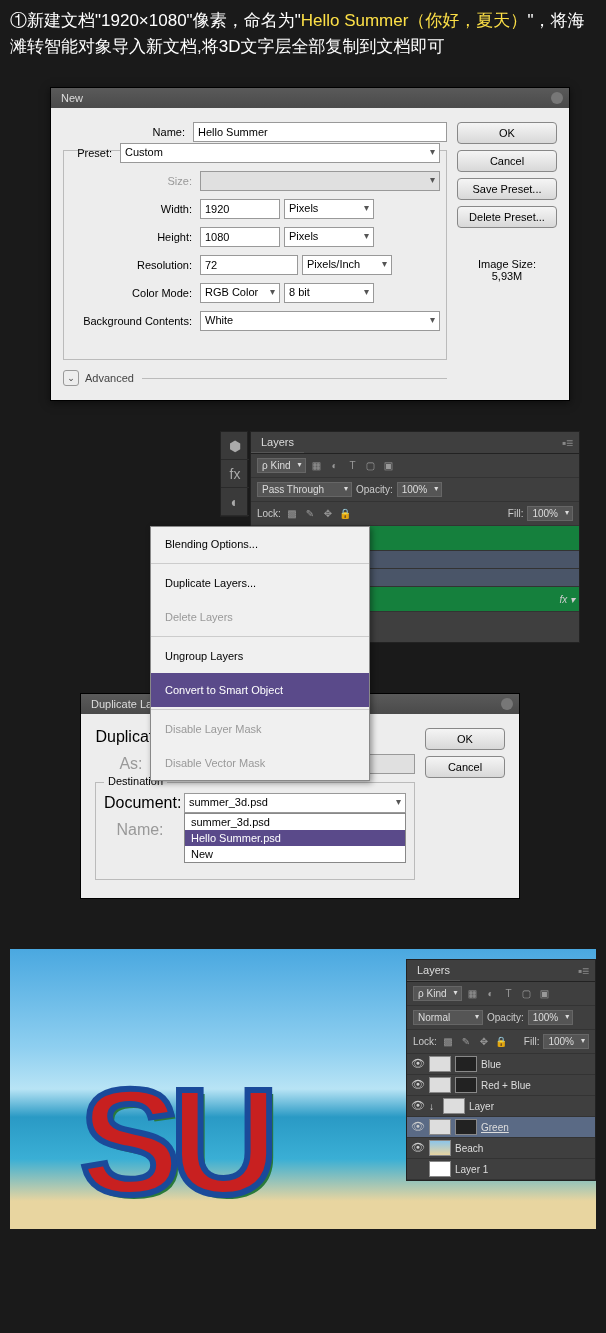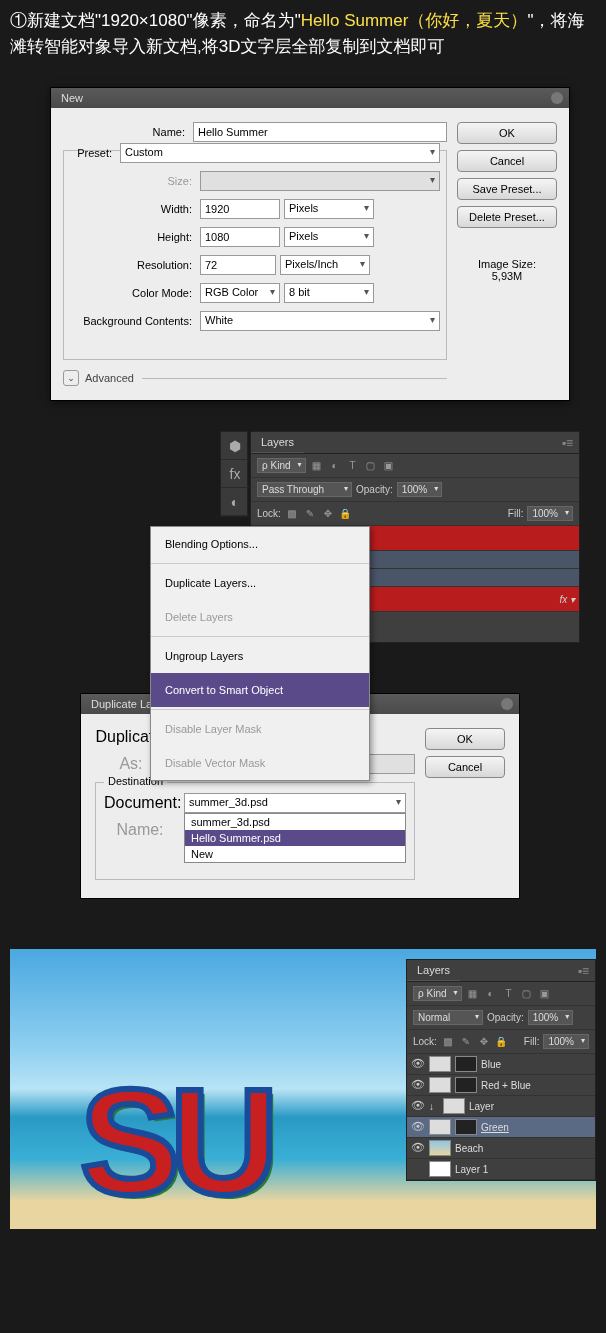--- a/index.html
+++ b/index.html
@@ -30,21 +30,21 @@
 .tool-col{position:absolute;left:-30px;top:0;width:28px;background:#3a3a3a;border:1px solid #222}
 .tool-btn{width:28px;height:28px;display:flex;align-items:center;justify-content:center;color:#aaa;font-size:14px;border-bottom:1px solid #2a2a2a}
 .panel{background:#3f3f3f;border:1px solid #222}
 .panel-tab{display:inline-block;background:#3f3f3f;padding:4px 10px;font-size:11px;color:#ddd;border-bottom:1px solid #555}
 .panel-menu{float:right;padding:4px 6px;color:#888}
 .panel-row{display:flex;align-items:center;padding:4px 6px;gap:4px;border-bottom:1px solid #333;font-size:10px;color:#ccc}
 .mini-select{background:#555;border:1px solid #666;padding:1px 14px 1px 4px;font-size:10px;position:relative;color:#ddd}
 .mini-select::after{content:"▾";position:absolute;right:3px;font-size:8px}
 .icn{width:14px;height:14px;display:inline-flex;align-items:center;justify-content:center;color:#999}
 .layer-item{display:flex;align-items:center;padding:3px 4px;background:#4a5568;border-bottom:1px solid #333;font-size:10px;gap:5px}
-.layer-item.sel{background:#b91c1c}
+.layer-item.sel{background:#15803d}
 .eye{width:14px;height:14px;color:#ccc;font-size:11px}
 .thumb{width:24px;height:18px;background:#fff;border:1px solid #999}
 .thumb.sky{background:linear-gradient(#8ec5e8,#cfe8f5)}
 .thumb.sea{background:linear-gradient(#3a8fc5,#2a6a95)}
 .context-menu{position:absolute;left:-100px;top:95px;width:220px;background:#f0f0f0;border:1px solid #888;box-shadow:2px 2px 6px rgba(0,0,0,.4);color:#000;font-size:11px;z-index:10}
 .menu-item{padding:11px 14px}
 .menu-item.dis{color:#999}
 .menu-sep{border-top:1px solid #ccc;margin:2px 0}
 .menu-item.hl{background:#5a4a8a;color:#fff}
 
@@ -108,21 +108,21 @@
           <input class="txt-input" style="width: 80px; flex: 0 0 auto;" value="1920">
           <div class="select" style="width:90px;margin-left:4px"><span>Pixels</span></div>
         </div>
         <div class="row">
           <div class="lbl">Height:</div>
           <input class="txt-input" style="width: 80px; flex: 0 0 auto;" value="1080">
           <div class="select" style="width:90px;margin-left:4px"><span>Pixels</span></div>
         </div>
         <div class="row">
           <div class="lbl">Resolution:</div>
-          <input class="txt-input" style="width: 76px; flex: 0 0 auto;" value="72">
+          <input class="txt-input" style="width: 98px; flex: 0 0 auto;" value="72">
           <div class="select" style="width:90px;margin-left:4px"><span>Pixels/Inch</span></div>
         </div>
         <div class="row">
           <div class="lbl">Color Mode:</div>
           <div class="select" style="width:80px"><span>RGB Color</span></div>
           <div class="select" style="width:90px;margin-left:4px"><span>8 bit</span></div>
         </div>
         <div class="row">
           <div class="lbl">Background Contents:</div>
           <div class="select" style="flex:1"><span>White</span></div>

